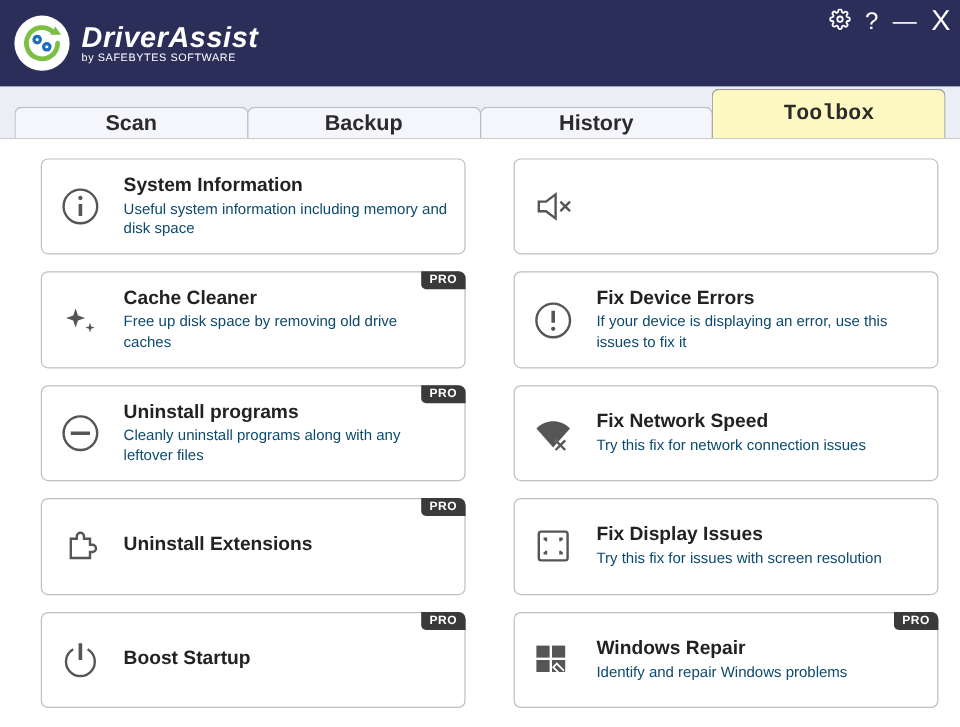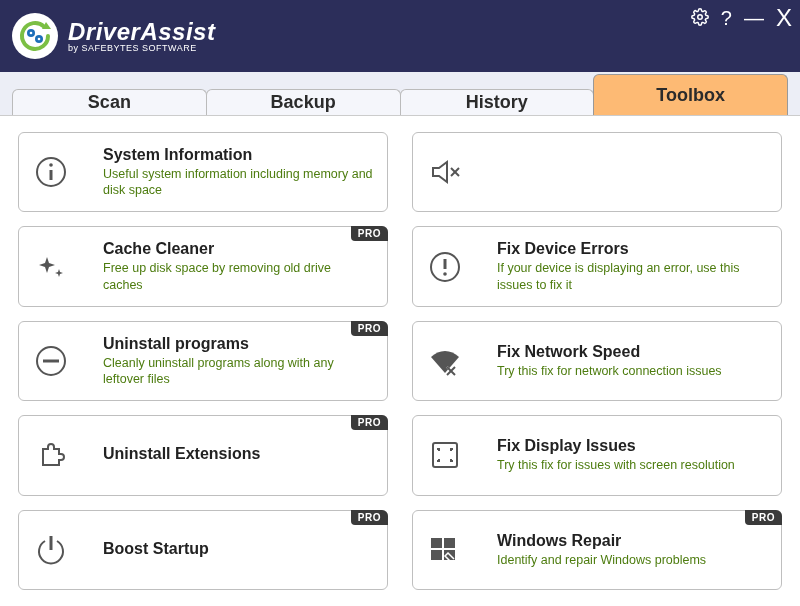--- a/index.html
+++ b/index.html
@@ -52,53 +52,55 @@
     border: 1px solid #bbb;
     border-bottom: none;
     border-top-left-radius: 6px; border-top-right-radius: 6px;
     background: #f5f6fb;
     margin-top: 17px;
     cursor: pointer;
     position: relative;
   }
   .tab + .tab { margin-left: -1px; }
   .tab.active {
-    background: #fdba74;
+    background: #fef9c3;
     z-index: 2;
     margin-top: 2px;
     border-color: #999;
+    font-family: Liberation Mono, monospace;
   }
 
   .content {
     padding: 16px 18px;
     display: grid;
     grid-template-columns: 1fr 1fr;
     gap: 14px 24px;
     background: #fff;
     height: calc(606px - 72px - 44px);
   }
   .card {
     border: 1px solid #bfbfbf;
     border-radius: 6px;
     padding: 10px 14px 10px 12px;
-    display: flex; align-items: center; gap: 32px;
+    display: flex; align-items: center; gap: 16px;
     position: relative;
     min-height: 80px;
     cursor: pointer;
     background: #fff;
+    margin-left: 16px;
   }
   .card-icon {
     width: 40px; height: 40px; flex: 0 0 40px;
     display: flex; align-items: center; justify-content: center;
   }
   .card-icon svg { width: 36px; height: 36px; stroke: #555; fill: none; stroke-width: 2; }
   .card-icon svg .fill { fill: #555; stroke: none; }
   .card-body { flex: 1; }
   .card-title { font-size: 16px; font-weight: 700; color: #222; margin-bottom: 2px; }
-  .card-desc { font-size: 12.5px; color: #4d7c0f; line-height: 1.3; }
+  .card-desc { font-size: 12.5px; color: #0c4a6e; line-height: 1.3; }
   .pro-badge {
     position: absolute; top: -1px; right: -1px;
     background: #3a3a3a; color: #fff;
     font-size: 10px; font-weight: 700;
     padding: 2px 7px;
     border-top-right-radius: 6px;
     border-bottom-left-radius: 4px;
     letter-spacing: 0.5px;
   }
 </style>

